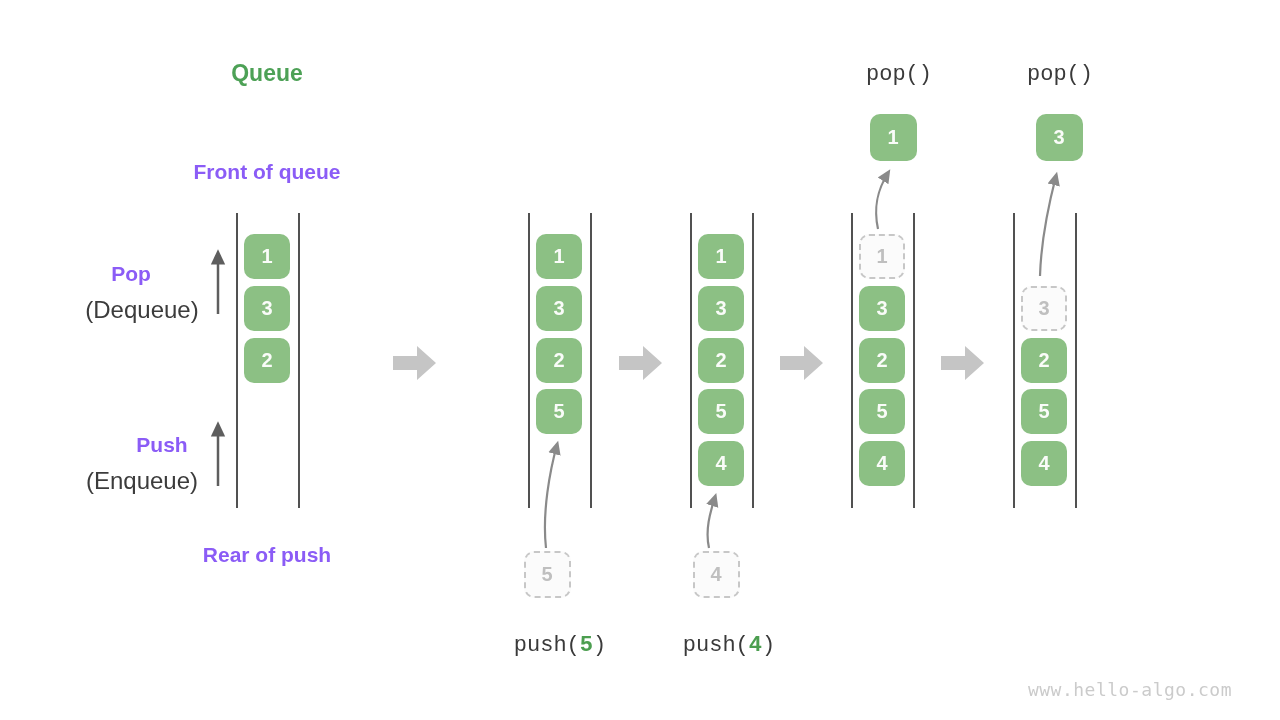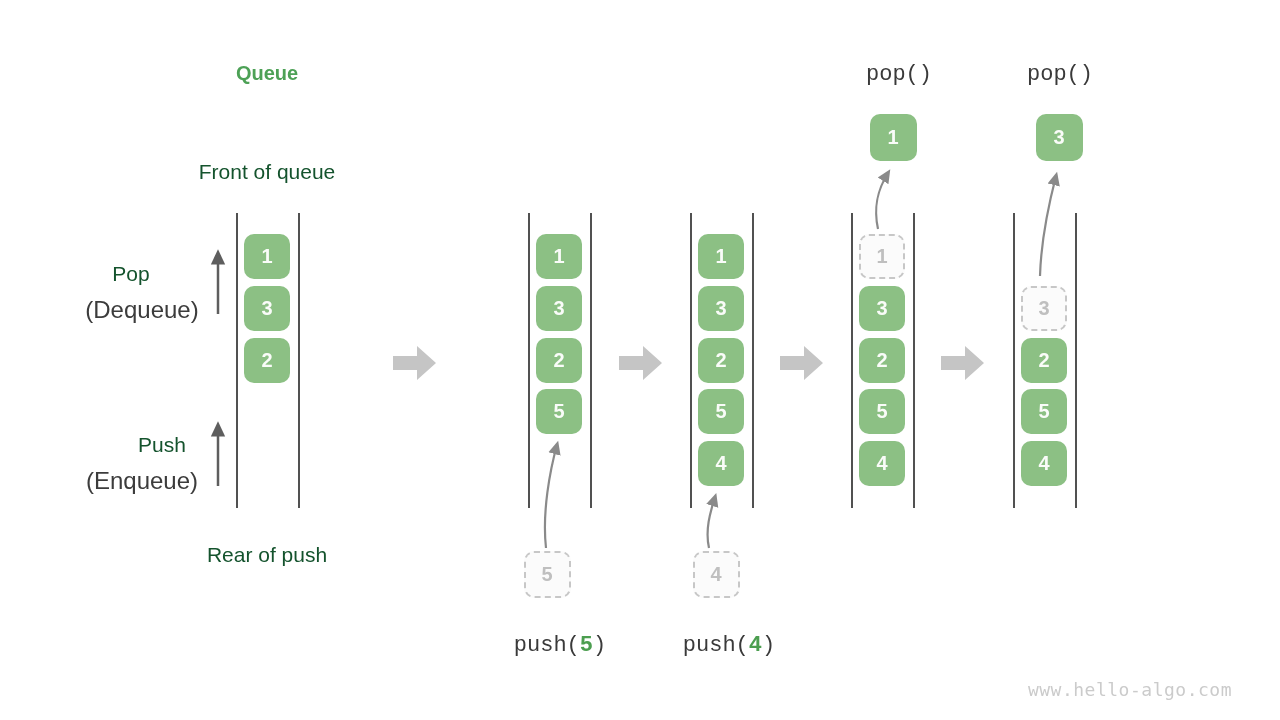--- a/index.html
+++ b/index.html
@@ -6,32 +6,32 @@
   body{width:1280px;height:720px;background:#ffffff;position:relative;overflow:hidden;
        font-family:"Liberation Sans",sans-serif;}
   .abs{position:absolute;}
   .ctr{transform:translate(-50%,-50%);white-space:nowrap;}
   .rail{position:absolute;width:2px;background:#515151;}
   .cell{position:absolute;width:46px;height:45px;border-radius:10px;background:#8CC084;
         color:#FAFCF9;font-size:20px;font-weight:bold;display:flex;align-items:center;
         justify-content:center;}
   .cell.ghost{background:#FBFBFB;border:2px dashed #C7C7C7;color:#BFBFBF;box-sizing:border-box;}
   .cell.special{width:47px;height:47px;}
-  .label-bold{font-weight:normal;color:#14532d;font-size:21px;}
+  .label-bold{font-weight:bold;color:#8b5cf6;font-size:21px;}
   .label-reg{color:#3C3C3C;font-size:24px;}
   .op{font-family:Liberation Mono, monospace;font-size:22px;color:#3A3A3A;}
   .op .arg{color:#4C9E50;font-weight:bold;}
   .watermark{font-family:"DejaVu Sans Mono",monospace;font-size:18px;color:#CBCBCB;letter-spacing:0.5px;}
   svg.overlay{position:absolute;left:0;top:0;pointer-events:none;}
   .block-arrow{position:absolute;}
 </style>
 </head>
 <body>
 
-<div class="abs ctr" style="left:267px;top:73px;font-size:20px;font-weight:bold;color:#4DA156;">Queue</div>
+<div class="abs ctr" style="left:267px;top:73px;font-size:23px;font-weight:bold;color:#4DA156;">Queue</div>
 
 <div class="abs ctr label-bold" style="left:267px;top:172px;">Front of queue</div>
 
 <div class="abs ctr label-bold" style="left:131px;top:274px;">Pop</div>
 <div class="abs ctr label-reg" style="left:142px;top:310px;">(Dequeue)</div>
 
 <div class="abs ctr label-bold" style="left:142px;top:445px;margin-left:20px;">Push</div>
 <div class="abs ctr label-reg" style="left:142px;top:481px;text-align:right;">(Enqueue)</div>
 
 <div class="abs ctr label-bold" style="left:267px;top:555px;">Rear of push</div>

